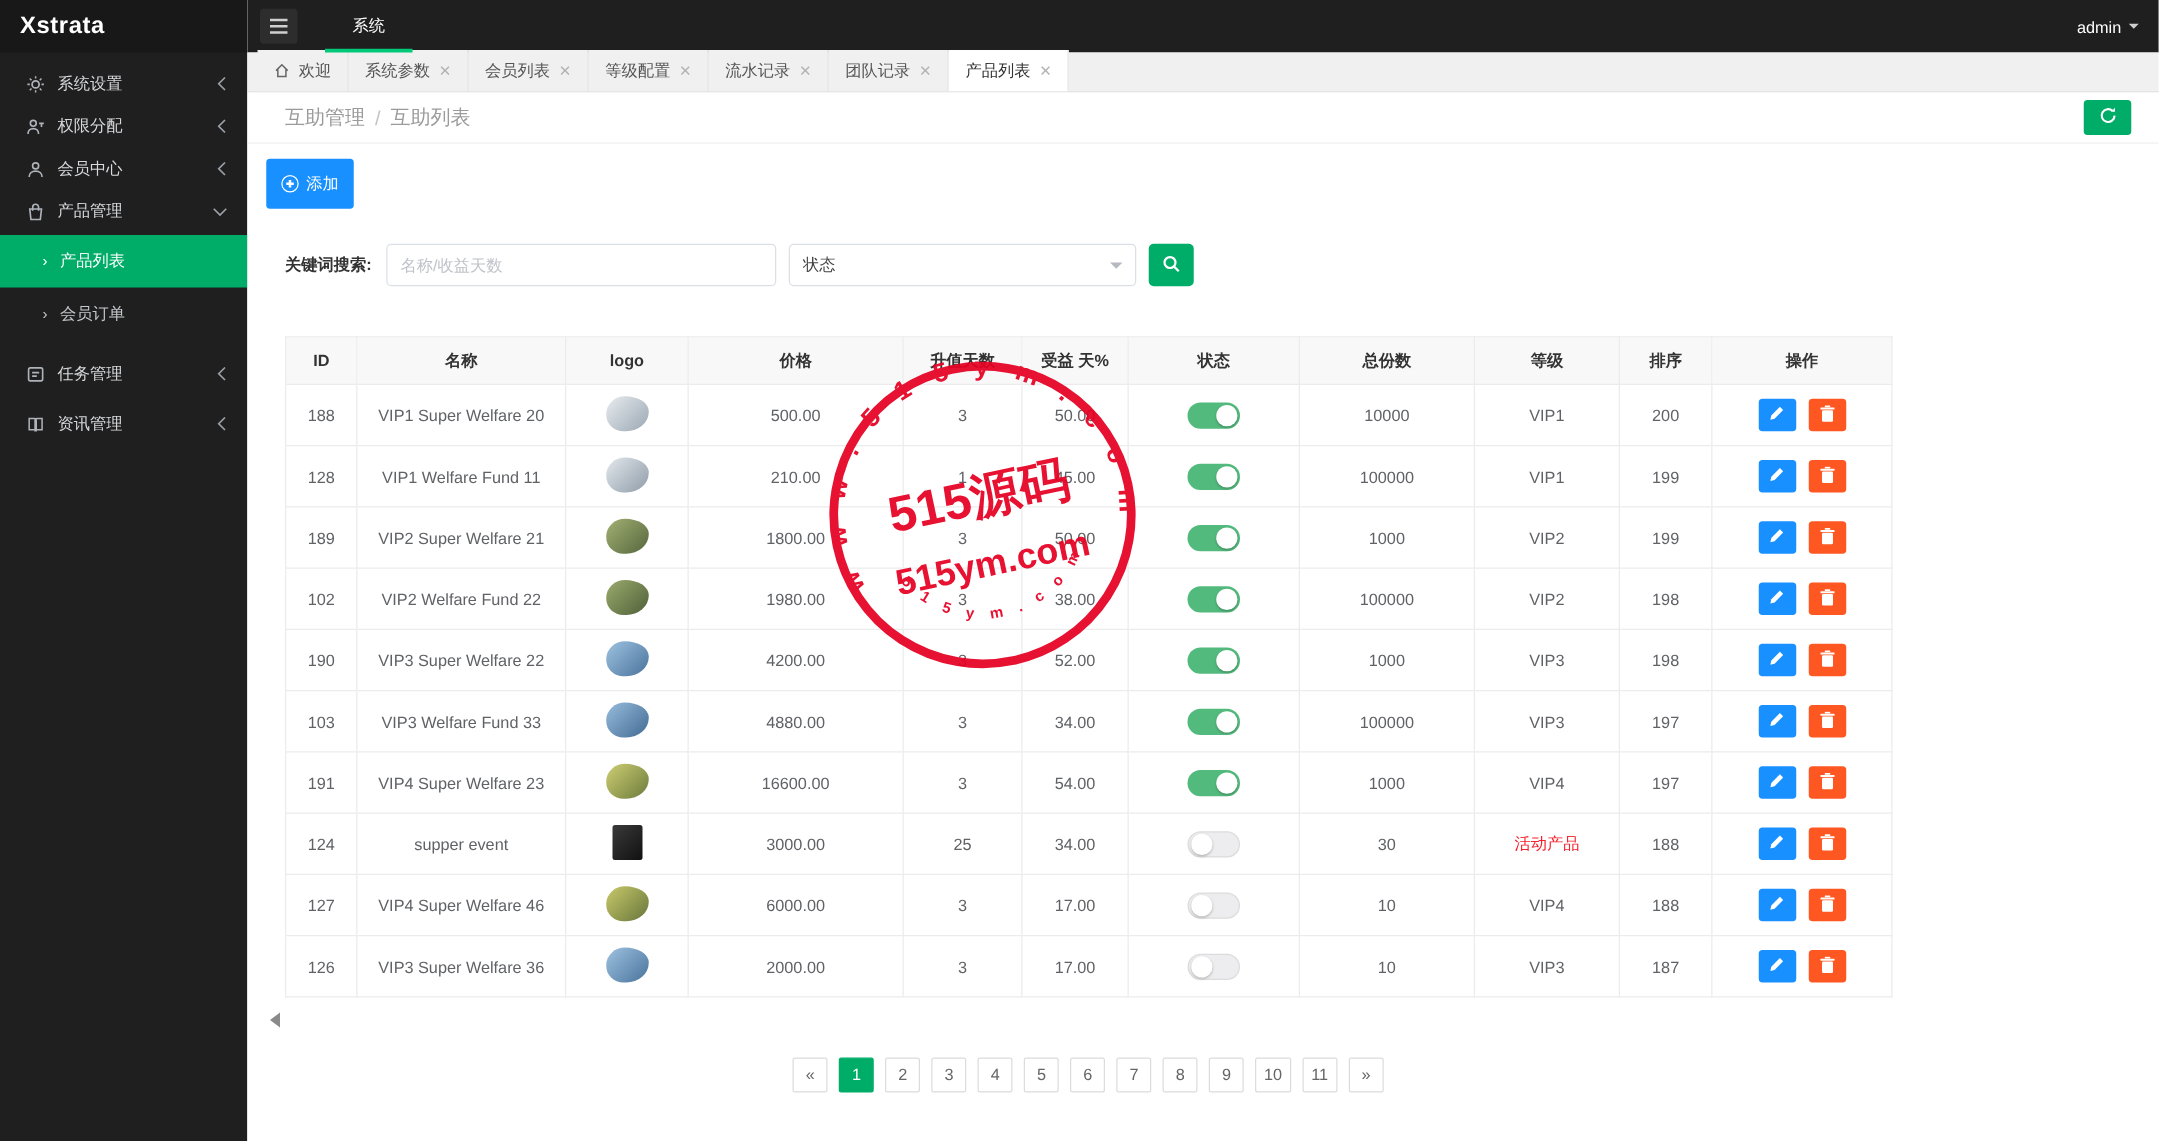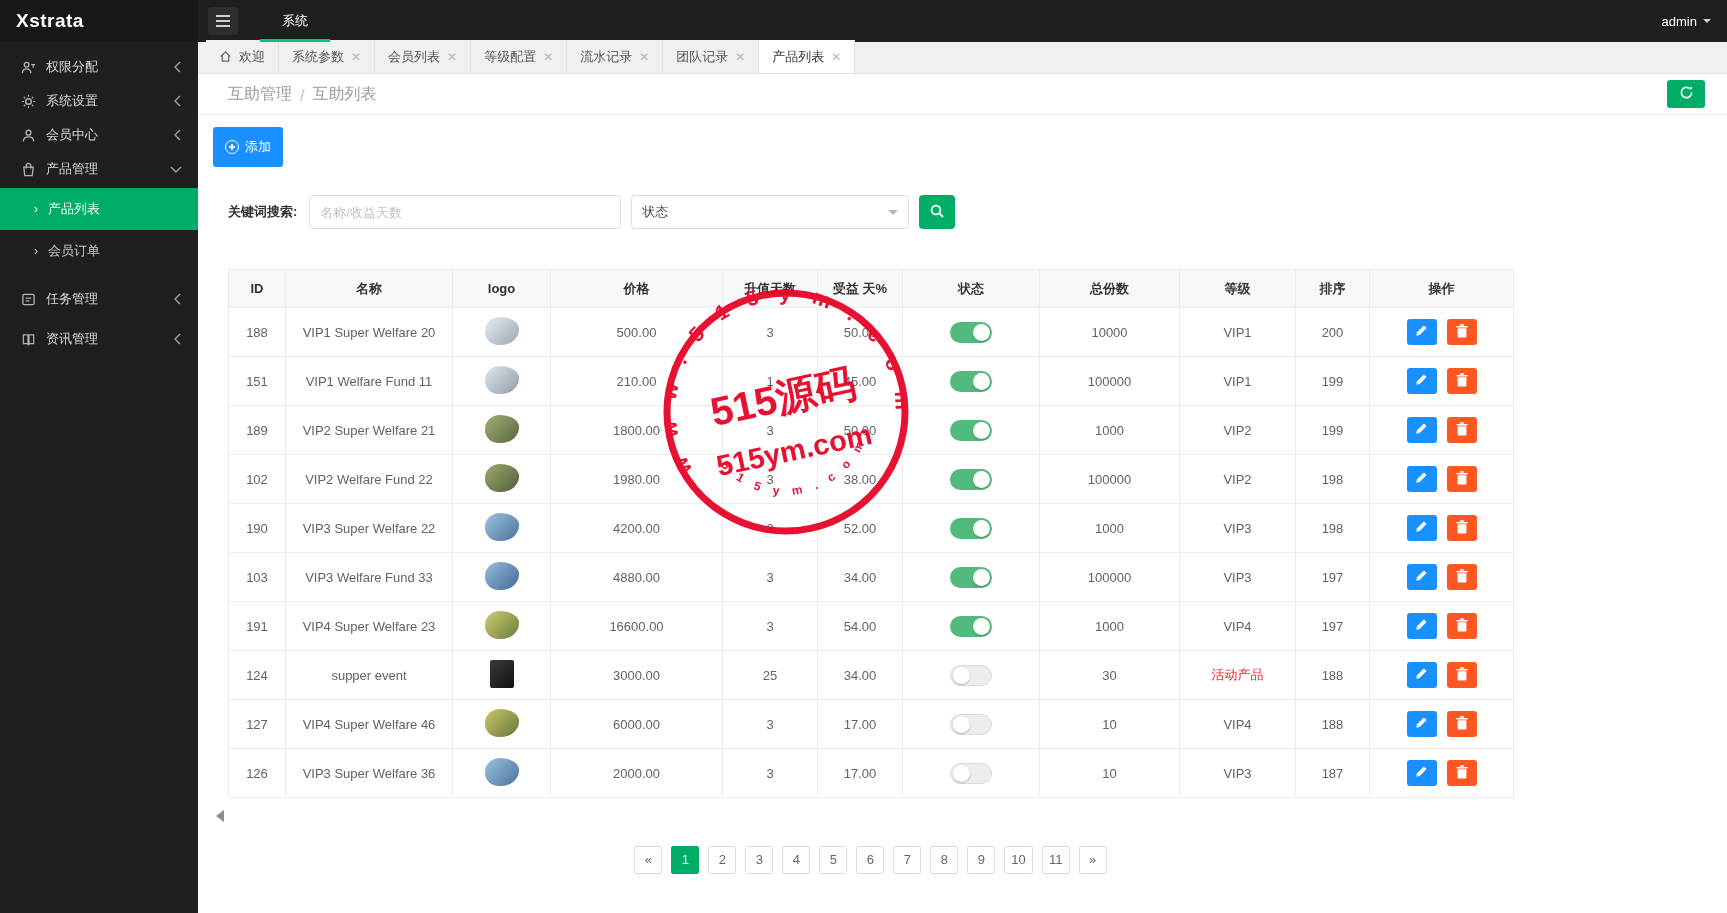--- a/index.html
+++ b/index.html
@@ -99,41 +99,41 @@
 </head>
 <body>
 
 <aside class="sidebar">
   <div class="brand">Xstrata</div>
   <nav class="menu">
 
     <div class="menu-item">
       <span class="mi-icon">
         <svg width="15" height="15" viewBox="0 0 16 16">
+            <circle cx="8" cy="8" r="3" fill="none" stroke="currentColor" stroke-width="1.5"></circle>
+            <path d="M8 1v2M8 13v2M1 8h2M13 8h2M3 3l1.5 1.5M11.5 11.5L13 13M13 3l-1.5 1.5M4.5 11.5L3 13" stroke="currentColor" stroke-width="1.3"></path>
+          </svg>
+      </span>
+      <span class="mi-label">系统设置</span>
+      <span class="chev">
+          <svg width="9" height="12" viewBox="0 0 9 12">
+            <polyline points="7,1 2,6 7,11" fill="none" stroke="currentColor" stroke-width="1.4"></polyline>
+          </svg>
+        </span>
+    </div>
+
+    <div class="menu-item">
+      <span class="mi-icon">
+        <svg width="15" height="15" viewBox="0 0 16 16">
             <circle cx="6" cy="5" r="2.5" fill="none" stroke="currentColor" stroke-width="1.4"></circle>
             <path d="M1.5 14c0-3 2-4.5 4.5-4.5S10.5 11 10.5 14" fill="none" stroke="currentColor" stroke-width="1.4"></path>
             <path d="M11 5h4M13 5v3" stroke="currentColor" stroke-width="1.4"></path>
           </svg>
       </span>
       <span class="mi-label">权限分配</span>
-      <span class="chev">
-          <svg width="9" height="12" viewBox="0 0 9 12">
-            <polyline points="7,1 2,6 7,11" fill="none" stroke="currentColor" stroke-width="1.4"></polyline>
-          </svg>
-        </span>
-    </div>
-
-    <div class="menu-item">
-      <span class="mi-icon">
-        <svg width="15" height="15" viewBox="0 0 16 16">
-            <circle cx="8" cy="8" r="3" fill="none" stroke="currentColor" stroke-width="1.5"></circle>
-            <path d="M8 1v2M8 13v2M1 8h2M13 8h2M3 3l1.5 1.5M11.5 11.5L13 13M13 3l-1.5 1.5M4.5 11.5L3 13" stroke="currentColor" stroke-width="1.3"></path>
-          </svg>
-      </span>
-      <span class="mi-label">系统设置</span>
       <span class="chev">
           <svg width="9" height="12" viewBox="0 0 9 12">
             <polyline points="7,1 2,6 7,11" fill="none" stroke="currentColor" stroke-width="1.4"></polyline>
           </svg>
         </span>
     </div>
 
     <div class="menu-item">
       <span class="mi-icon">
         <svg width="15" height="15" viewBox="0 0 16 16">
@@ -348,21 +348,21 @@
                     </svg></span>
                 </button><button class="op del">
                   <span><svg width="12" height="14" viewBox="0 0 12 14">
                       <rect x="1.6" y="4.2" width="8.8" height="9.2" rx="1" fill="#fff"></rect>
                       <rect x="0.4" y="2" width="11.2" height="1.6" rx=".4" fill="#fff"></rect>
                       <rect x="3.8" y="0.3" width="4.4" height="1.4" rx=".4" fill="#fff"></rect>
                     </svg></span>
                 </button></td>
             </tr>
             <tr>
-              <td>151</td>
+              <td>128</td>
               <td>VIP1 Welfare Fund 11</td>
               <td><span class="logo-img blob" style="background:linear-gradient(135deg,#e3e8ec,#8e9ba8)"></span></td>
               <td>210.00</td>
               <td>1</td>
               <td>45.00</td>
               <td><span class="toggle on"><span class="knob"></span></span></td>
               <td>100000</td>
               <td><span class="">VIP1</span></td>
               <td>199</td>
               <td><button class="op edit">

